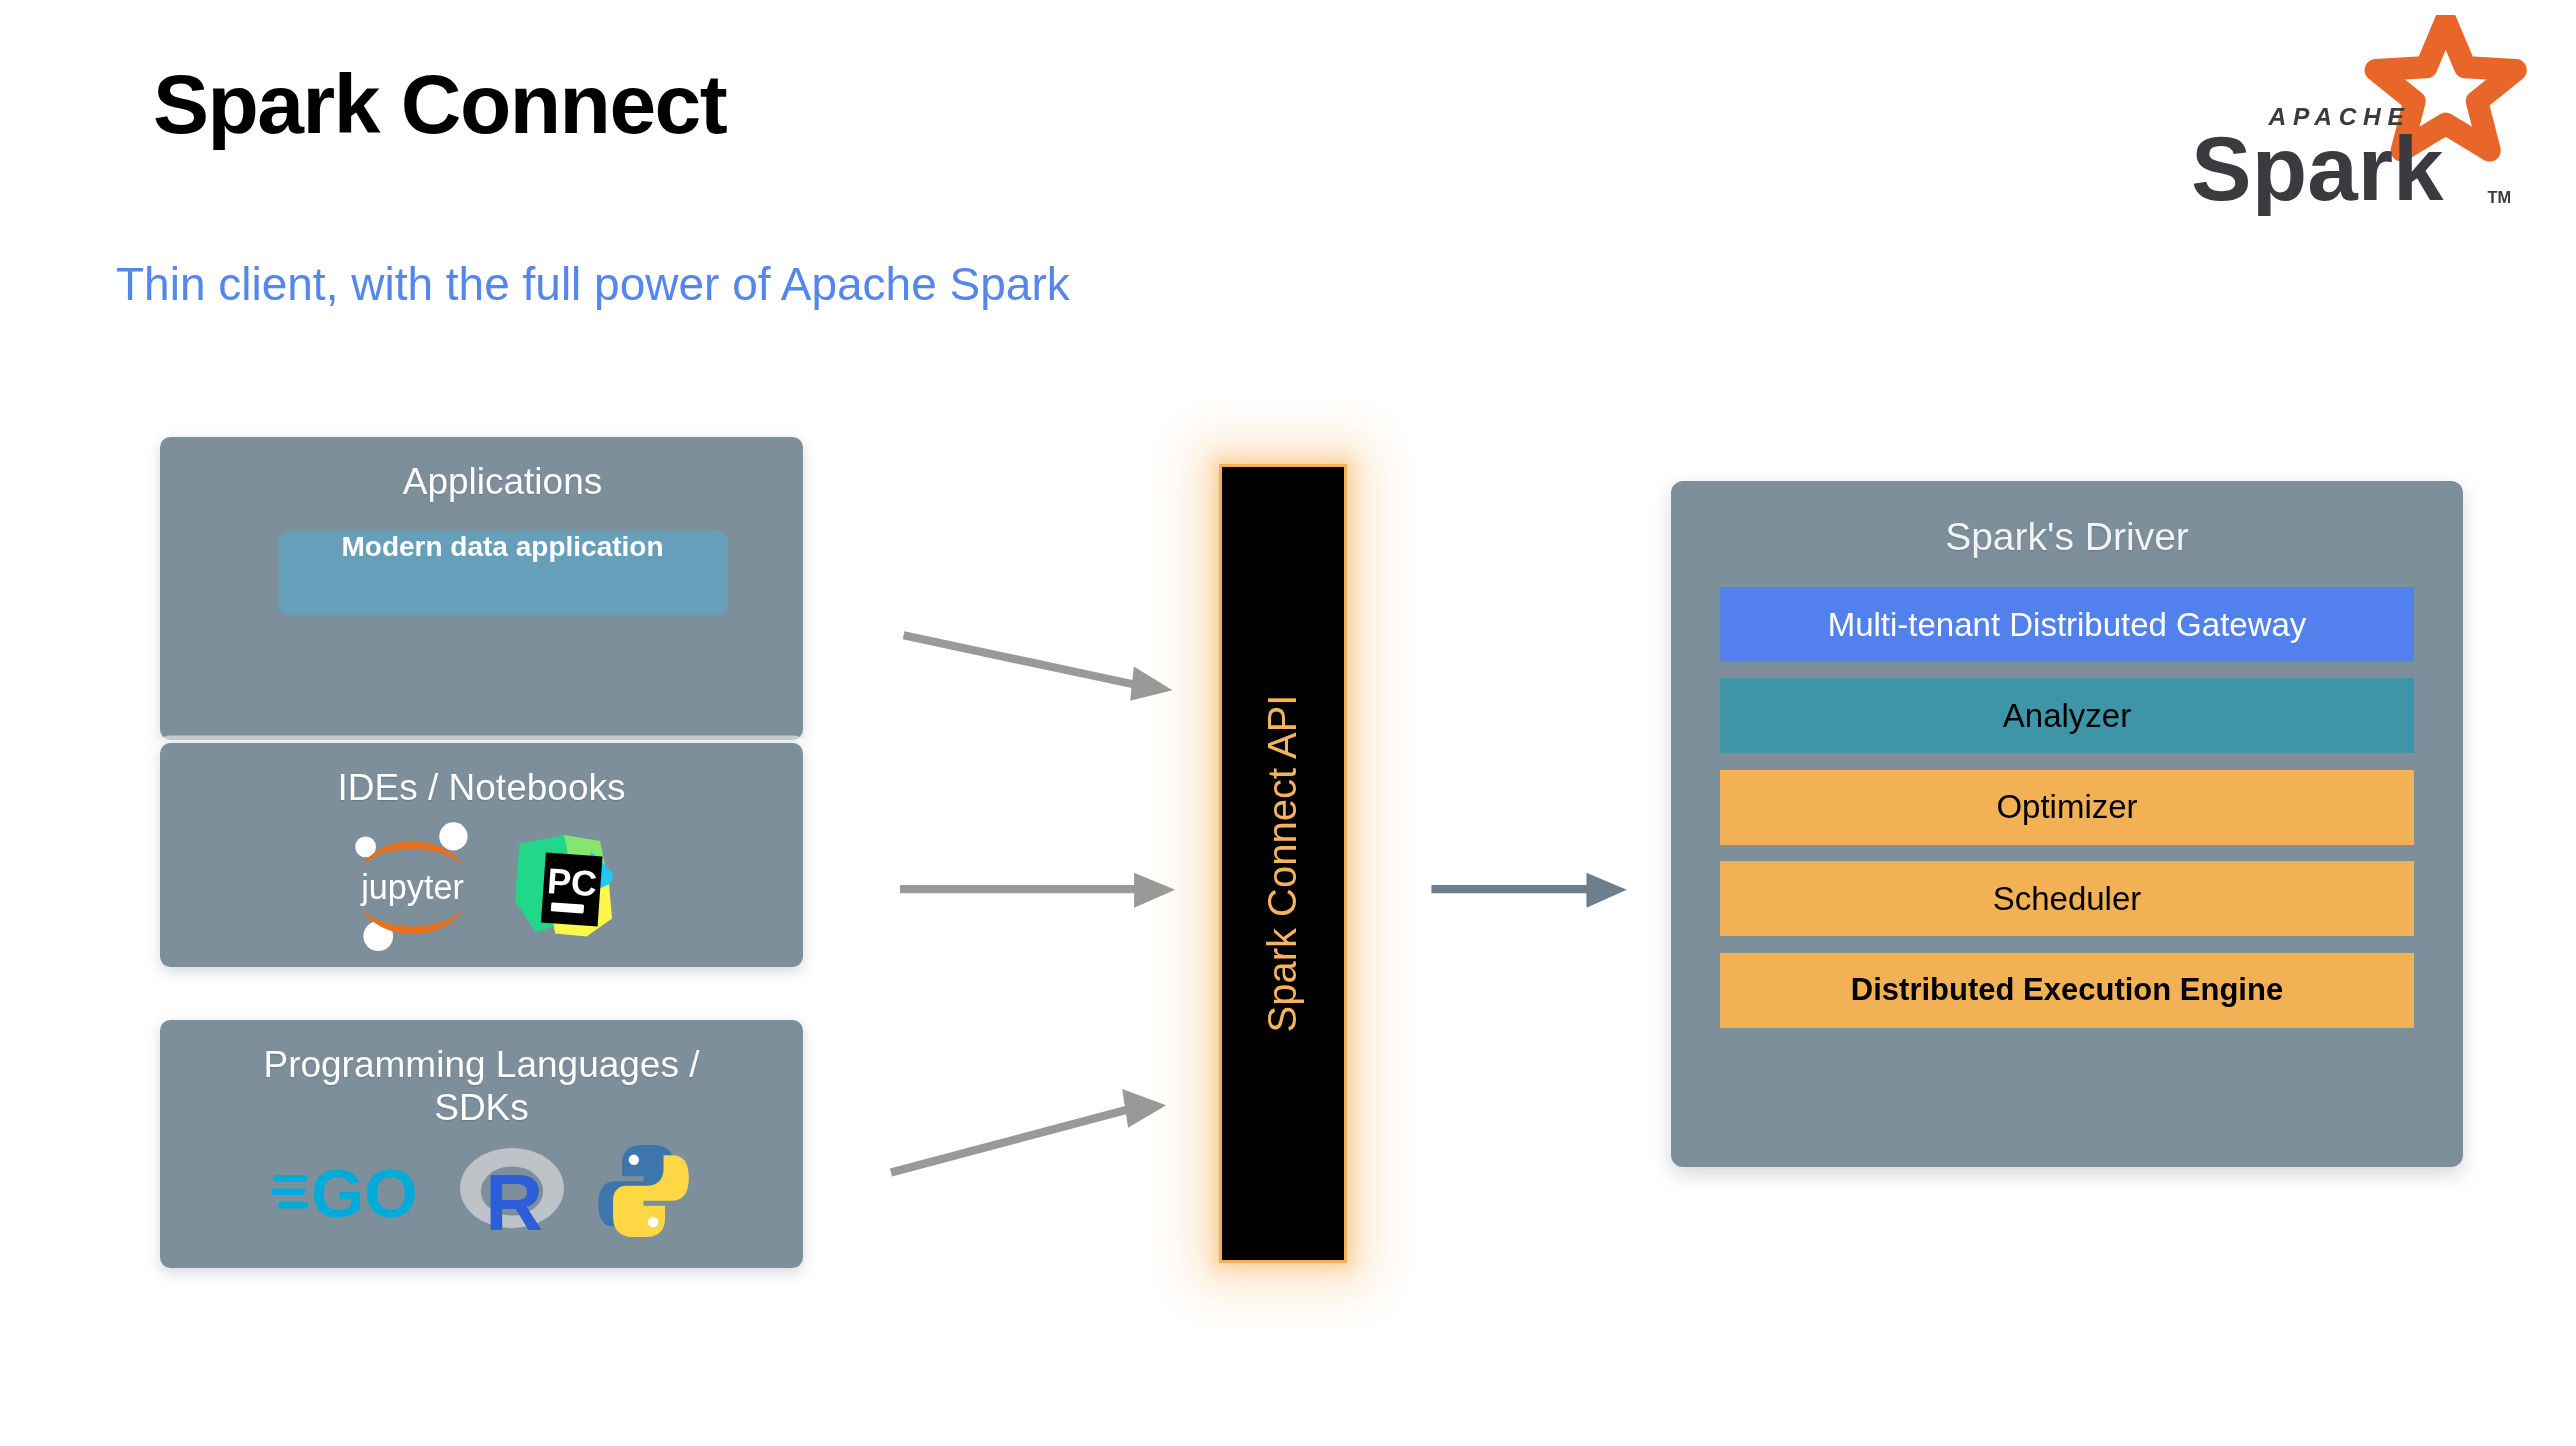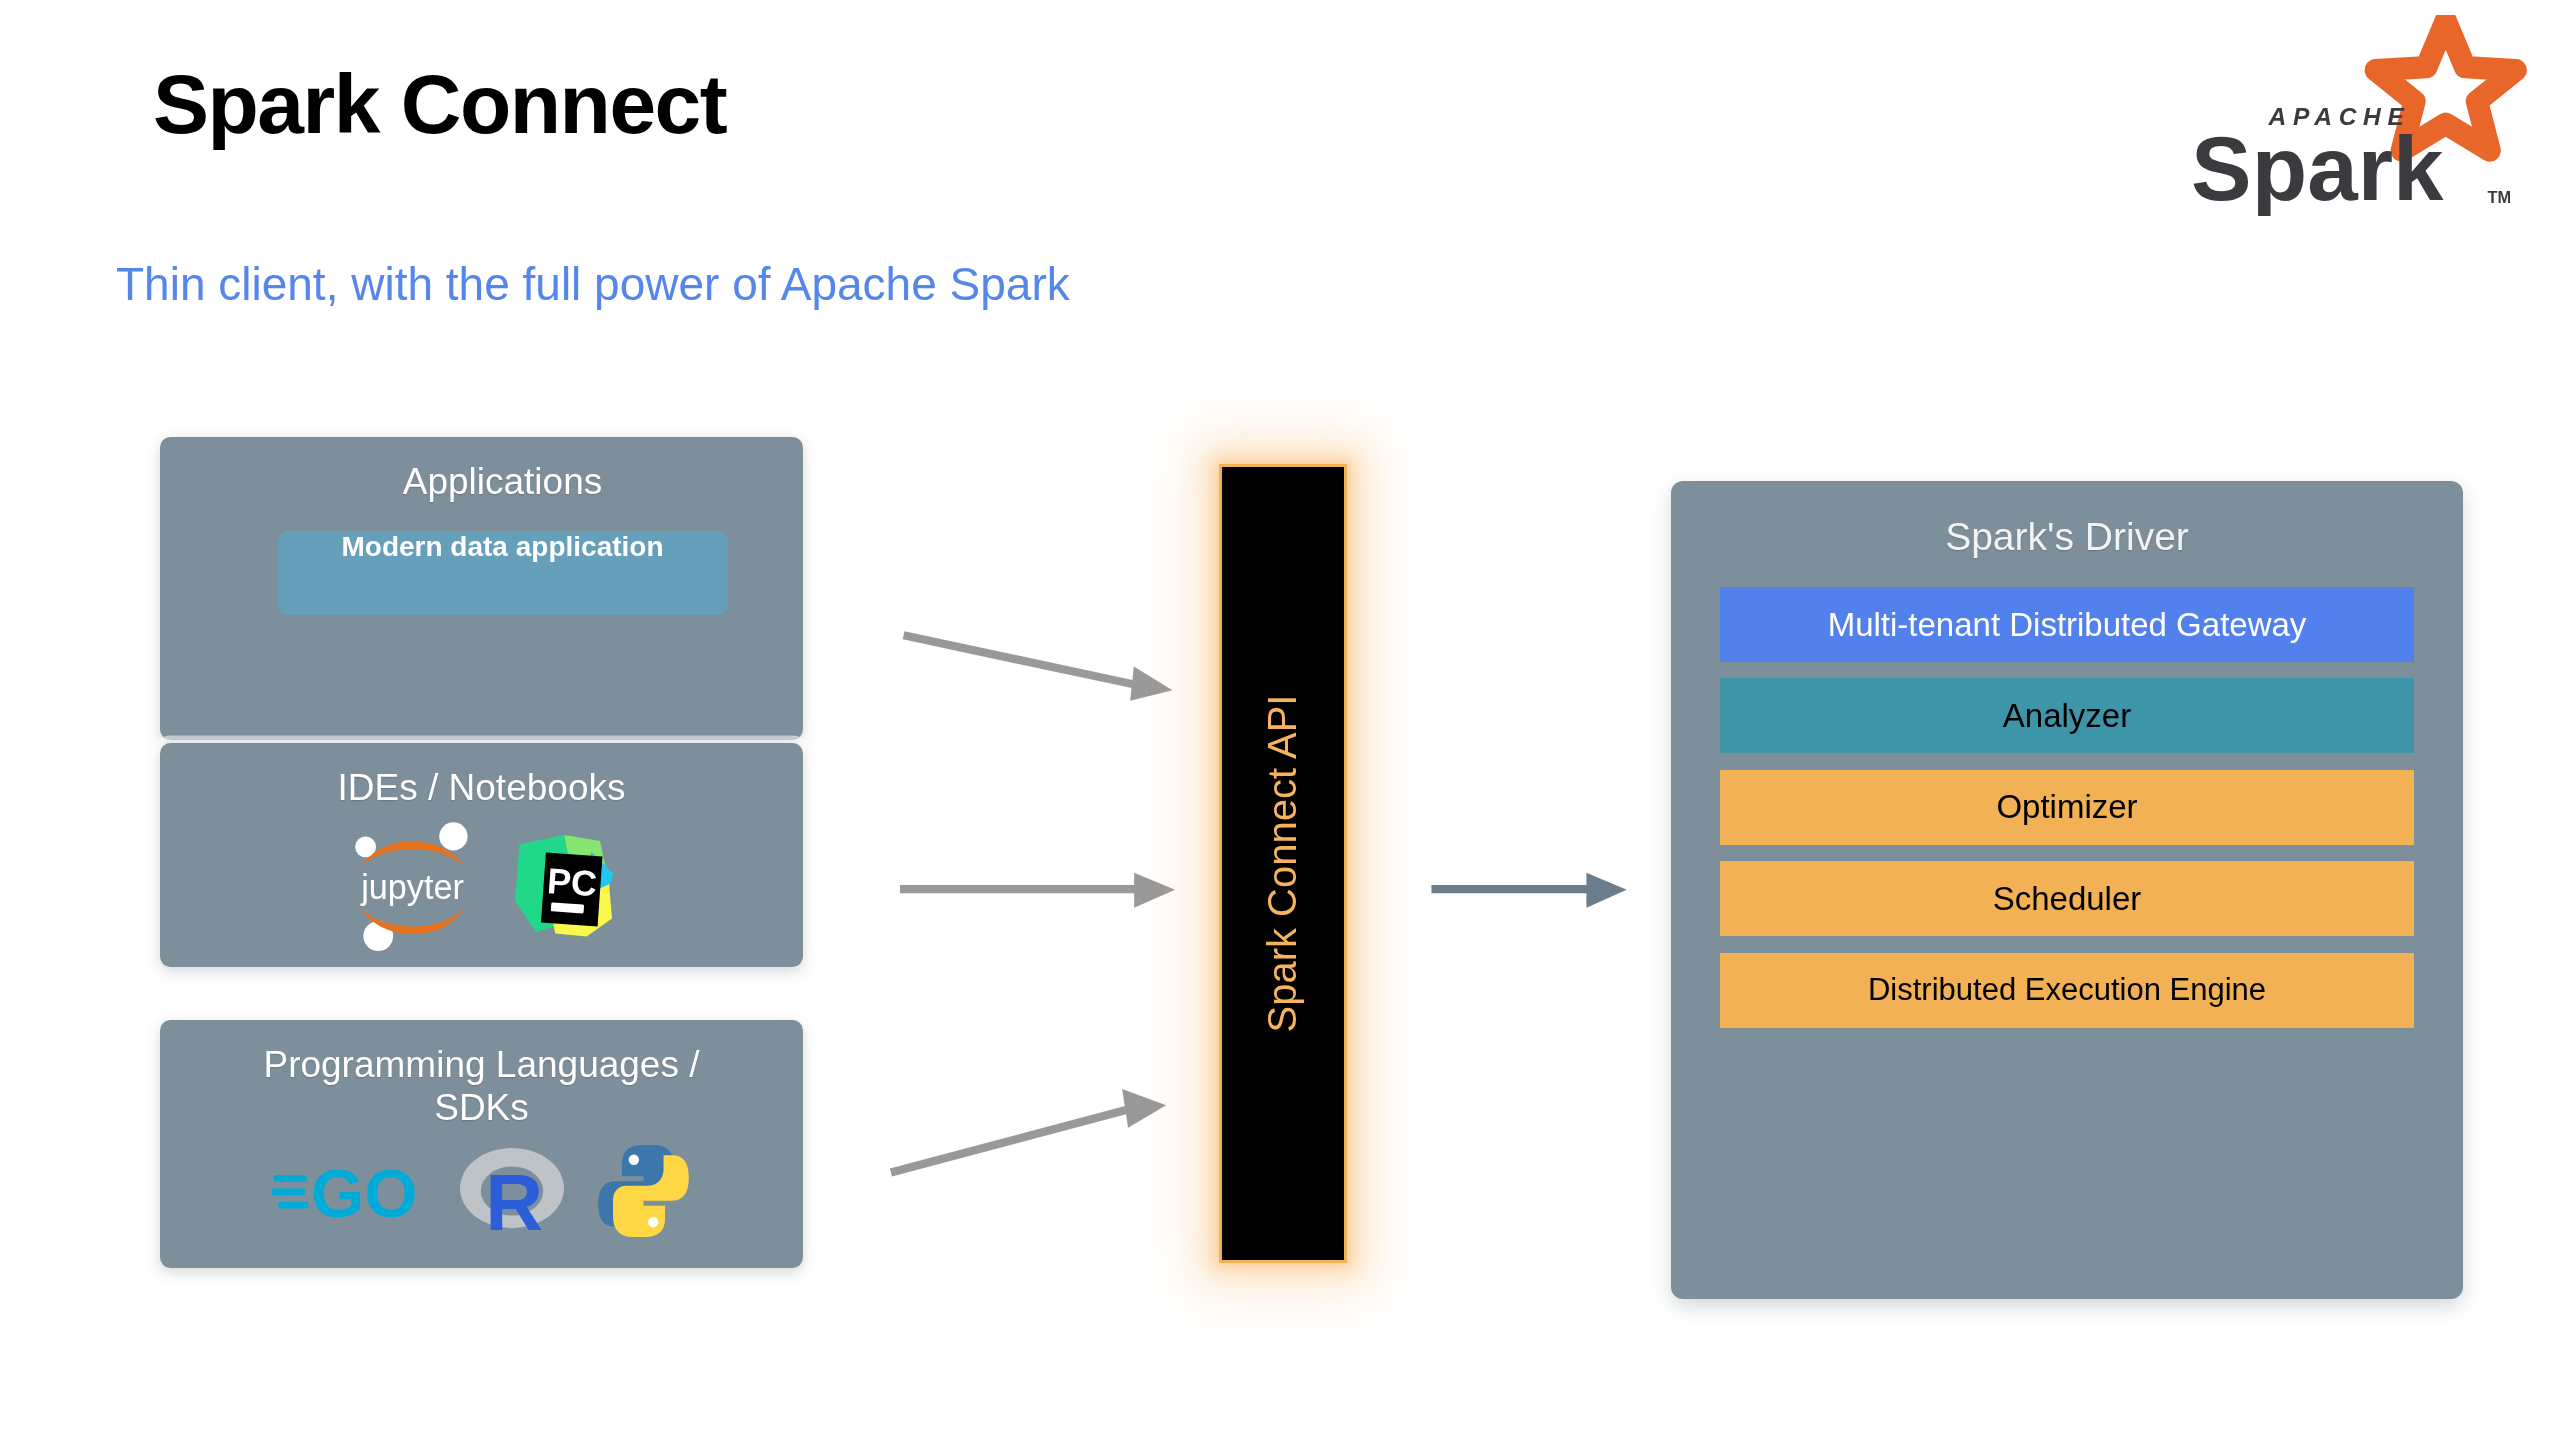--- a/index.html
+++ b/index.html
@@ -113,21 +113,21 @@
     font-size: 40px;
     font-weight: 400;
     white-space: nowrap;
     transform: rotate(-90deg);
   }
 
   
   #spark-driver-box {
     position: absolute;
     left: 1671px; top: 481px;
-    width: 792px; height: 818px;
+    width: 792px; height: 686px;
     background: #7e8f9c;
     border-radius: 12px;
     box-shadow: 0 7.5px 19.4px rgba(120,130,140,0.30),
                 0 0 0 7.5px rgba(255,255,255,0.5);
     box-sizing: border-box;
     display: flex;
     flex-direction: column;
     align-items: center;
   }
   #spark-driver-title {
@@ -150,21 +150,21 @@
     height: 75px;
     display: flex;
     align-items: center;
     justify-content: center;
     font-size: 33px;
     box-sizing: border-box;
   }
   .driver-layer.gateway  { background: #5281ed; color: #ffffff; font-weight: 400; }
   .driver-layer.analyzer { background: #3f95a8; color: #000000; font-weight: 400; }
   .driver-layer.orange   { background: #f2b155; color: #000000; font-weight: 400; }
-  .driver-layer.dee      { background: #f2b155; color: #000000; font-weight: 400; font-size: 31px; }
+  .driver-layer.dee      { background: #f2b155; color: #000000; font-weight: 700; font-size: 31px; }
 
   
   .arrow-svg { position: absolute; overflow: visible; }
 
   
   .icon-wrap { display: inline-block; line-height: 0; }
 </style>
 </head>
 <body>
 

